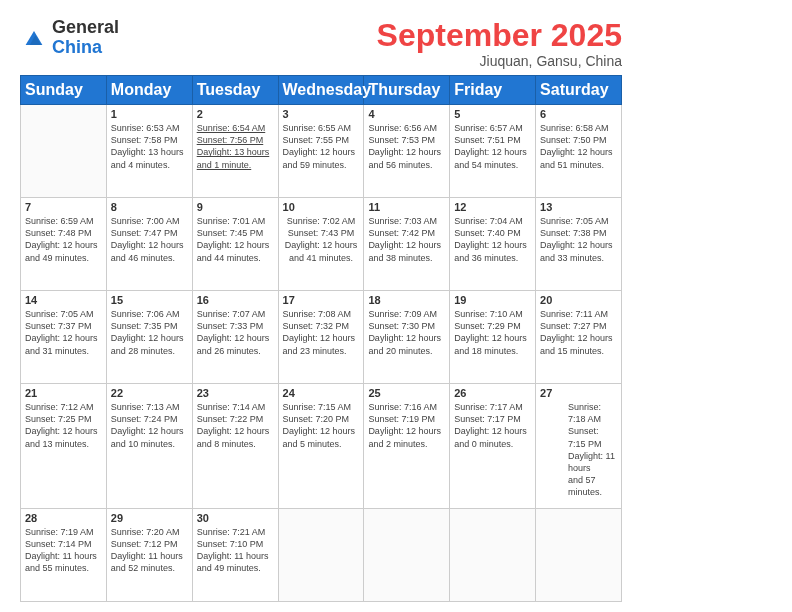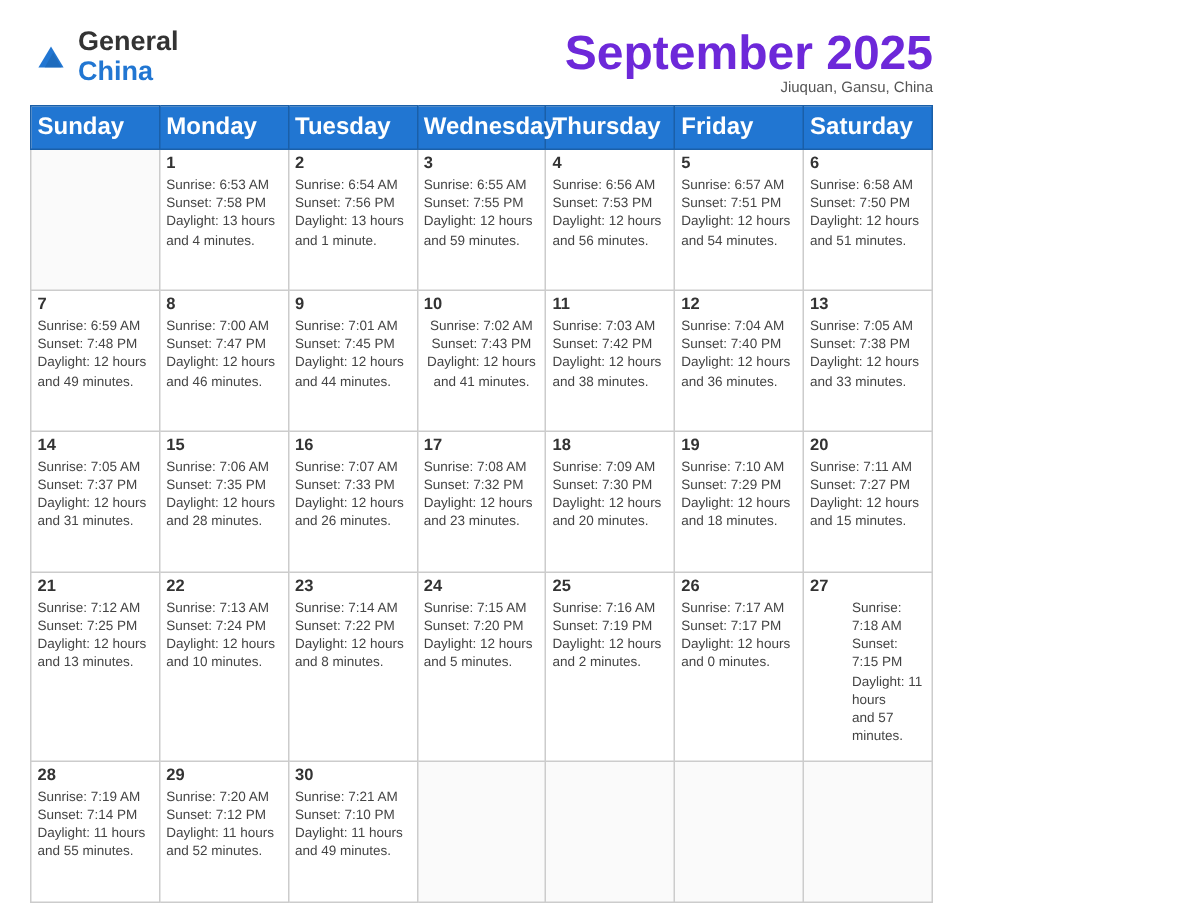--- a/index.html
+++ b/index.html
@@ -46,25 +46,25 @@
     .logo-icon {
       width: 28px;
       height: 28px;
     }
     .title-block {
       text-align: right;
     }
     .month-title {
       font-size: 32px;
       font-weight: bold;
-      color: #6d28d9;
+      color: #ef4444;
       line-height: 1.1;
     }
     .subtitle {
-      font-size: 10px;
+      font-size: 14px;
       color: #555;
     }
     .calendar {
       border: 1px solid #ccc;
       border-collapse: collapse;
       width: 100%;
       flex: 1;
       table-layout: fixed;
     }
     .calendar th {
@@ -137,21 +137,21 @@
           <td class="empty"></td>
           <td>
             <div class="day-num">1</div>
             <div class="day-info" style="white-space: pre-line;">Sunrise: 6:53 AM
 Sunset: 7:58 PM
 Daylight: 13 hours
 and 4 minutes.</div>
           </td>
           <td>
             <div class="day-num">2</div>
-            <div class="day-info" style="white-space: pre-line;">Sunrise: 6:54 AM
+            <div class="day-info" style="white-space: pre-line; text-decoration: underline;">Sunrise: 6:54 AM
 Sunset: 7:56 PM
 Daylight: 13 hours
 and 1 minute.</div>
           </td>
           <td>
             <div class="day-num">3</div>
             <div class="day-info" style="white-space: pre-line;">Sunrise: 6:55 AM
 Sunset: 7:55 PM
 Daylight: 12 hours
 and 59 minutes.</div>

